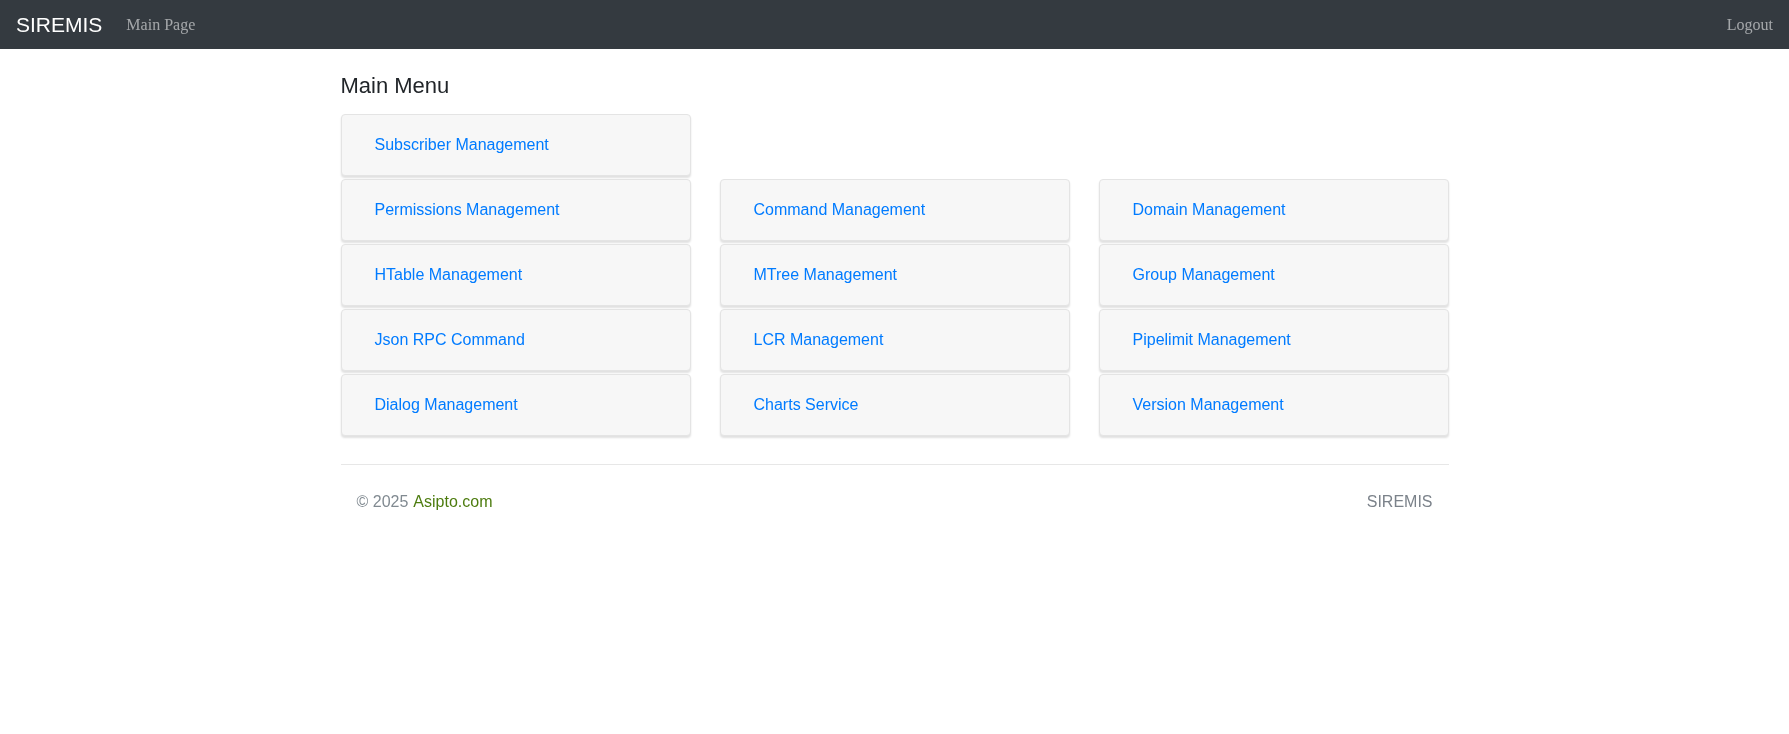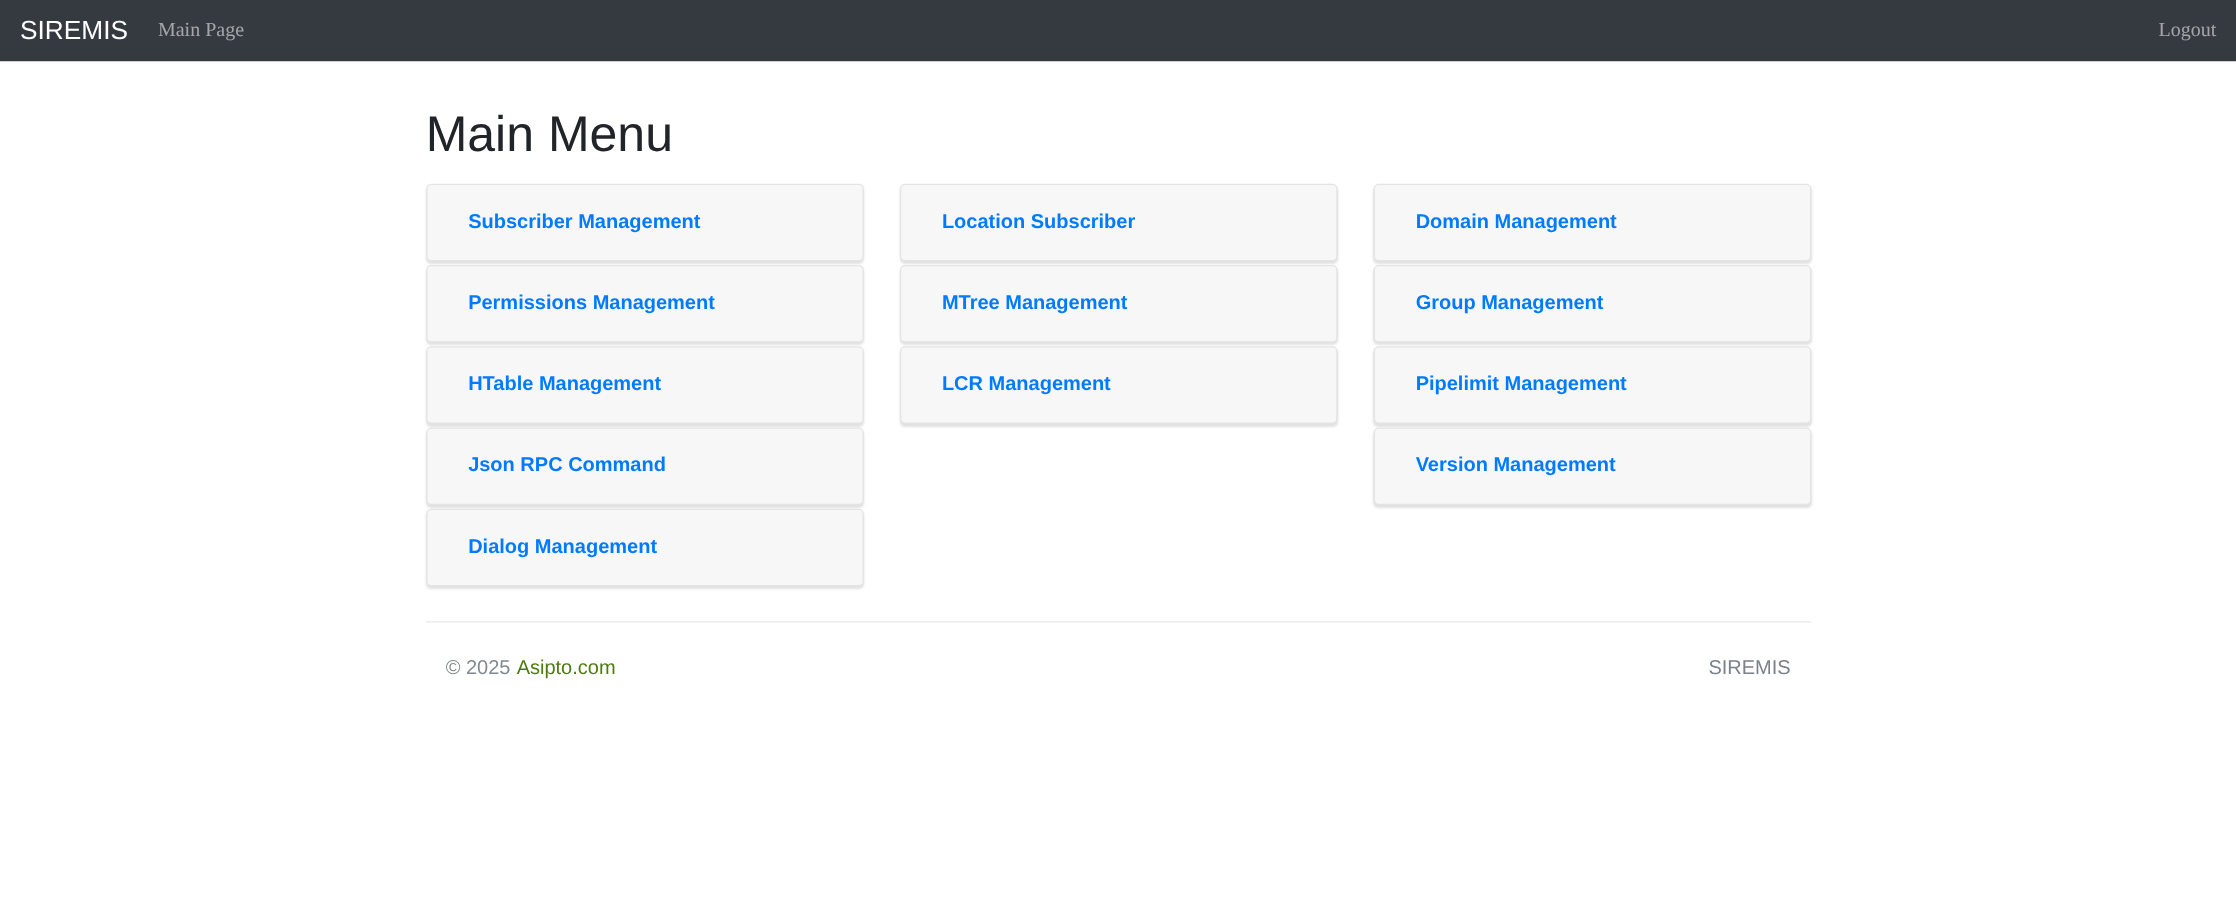--- a/index.html
+++ b/index.html
@@ -36,33 +36,32 @@
     font-family: Liberation Serif, serif;
   }
   .nav-right { margin-left: auto; }
 
   
   .container {
     width: 1108px;
     margin: 0 auto;
   }
   .page-title {
-    font-size: 40px;
+    font-size: 22px;
     font-weight: 500;
     color: #212529;
-    margin: 35px 0 15px 0;
+    margin: 24px 0 15px 0;
     line-height: 1.2;
   }
 
   
   .menu-row {
     display: flex;
     gap: 29px;
-    align-items: flex-start;
-    font-weight: bold;
+    align-items: flex-end;
   }
   .menu-col {
     flex: 1;
     display: flex;
     flex-direction: column;
     gap: 3px;
   }
   .mcard {
     height: 62px;
     background: #f7f7f7;
@@ -126,27 +125,30 @@
       <div class="mcard">
         <a href="#" class="mlink">Json RPC Command</a>
       </div>
       <div class="mcard">
         <a href="#" class="mlink">Dialog Management</a>
       </div>
     </div>
 
     <div class="menu-col">
       <div class="mcard">
-        <a href="#" class="mlink">Location Subscriber</a>
+        <a href="#" class="mlink">Command Management</a>
       </div>
       <div class="mcard">
         <a href="#" class="mlink">MTree Management</a>
       </div>
       <div class="mcard">
         <a href="#" class="mlink">LCR Management</a>
+      </div>
+      <div class="mcard">
+        <a href="#" class="mlink">Charts Service</a>
       </div>
     </div>
 
     <div class="menu-col">
       <div class="mcard">
         <a href="#" class="mlink">Domain Management</a>
       </div>
       <div class="mcard">
         <a href="#" class="mlink">Group Management</a>
       </div>

